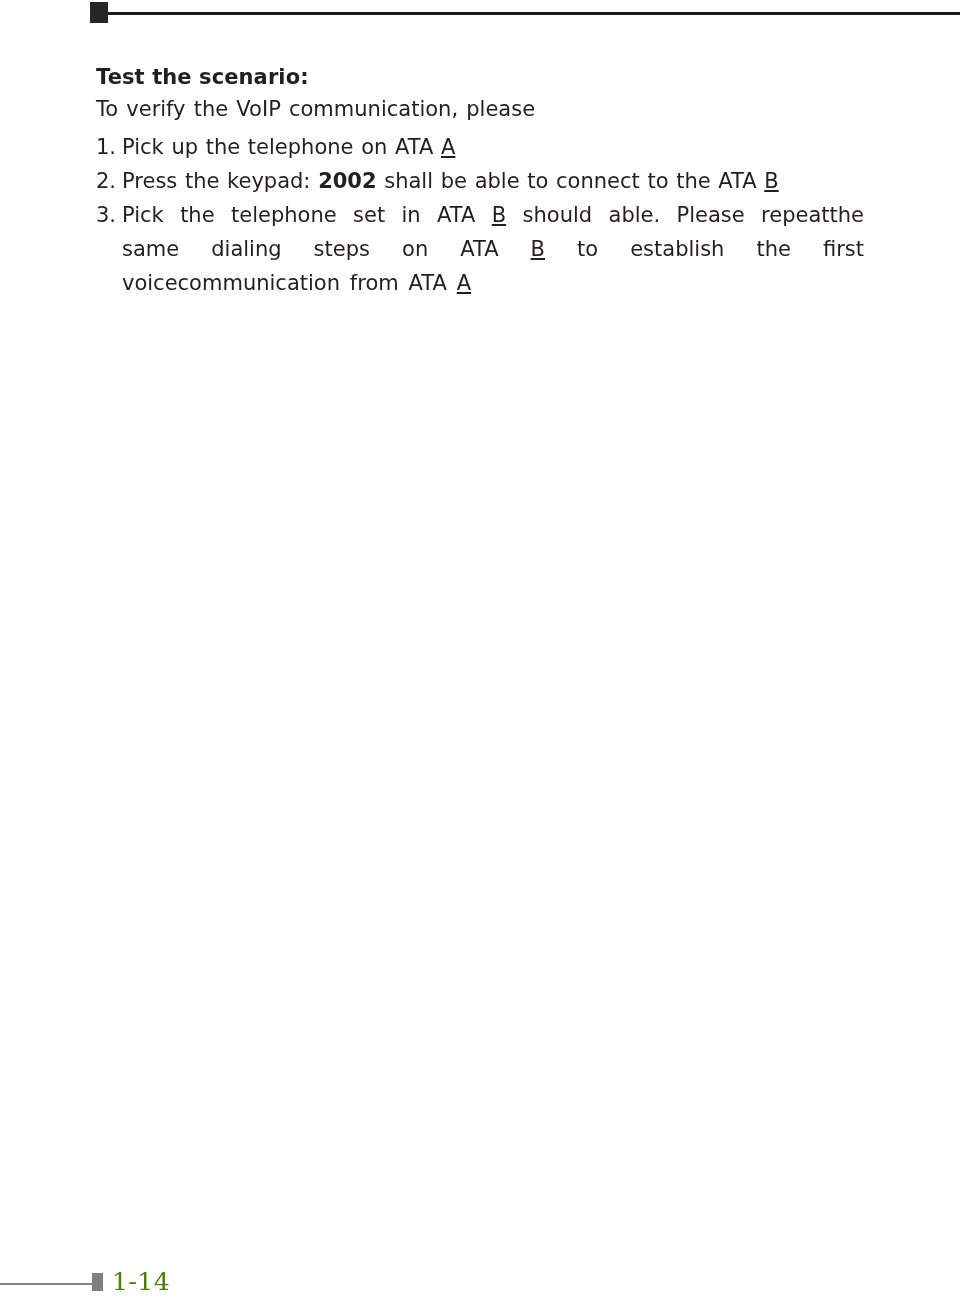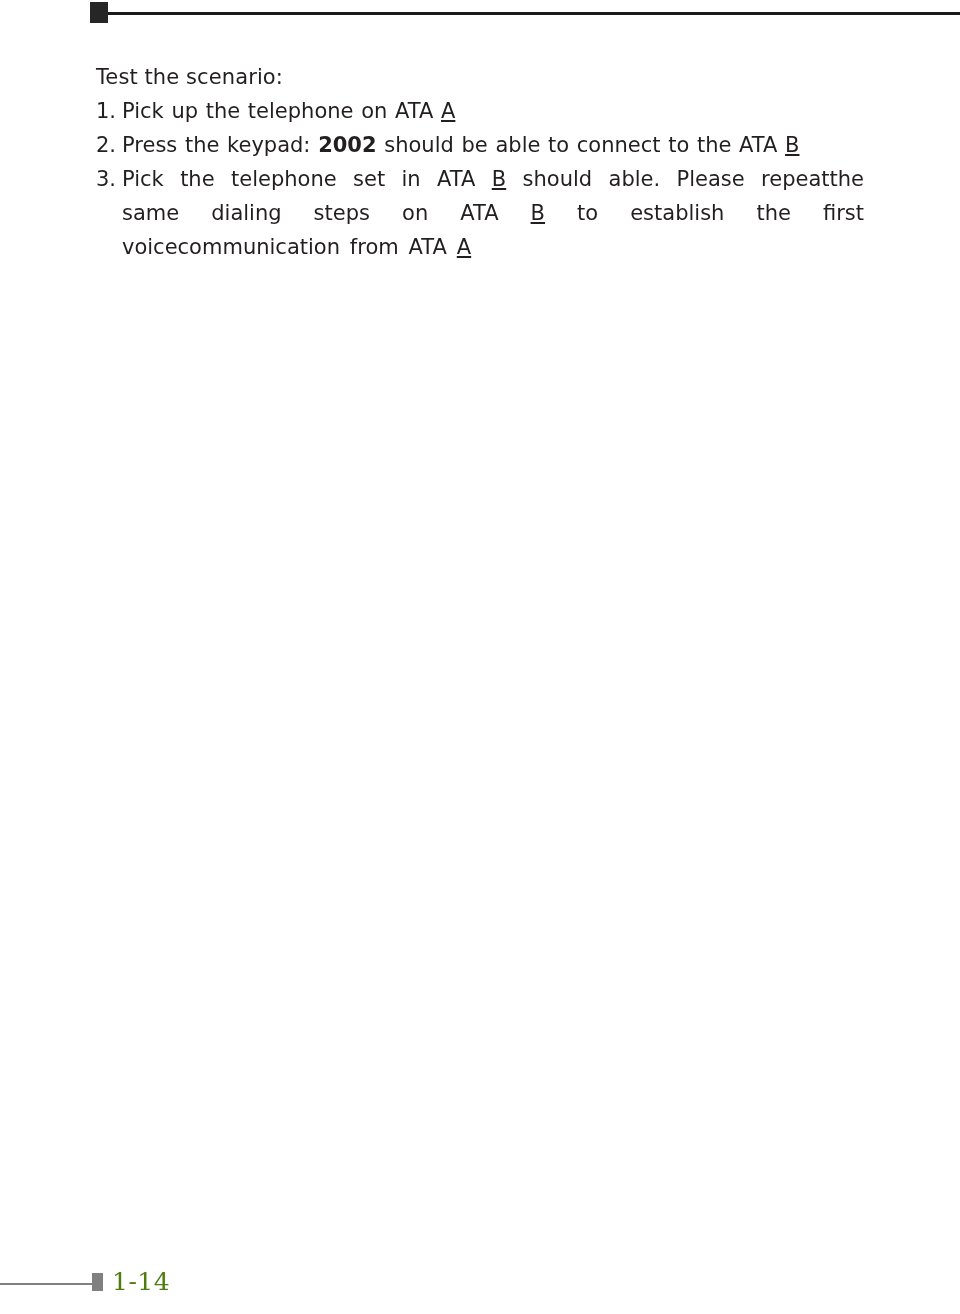--- a/index.html
+++ b/index.html
@@ -44,21 +44,21 @@
   
   .content {
     position: absolute;
     left: 96px;
     top: 62px;
     width: 768px;
   }
 
   .section-title {
     font-size: 21px;
-    font-weight: normal;
+    font-weight: bold;
     line-height: 30px;
     letter-spacing: 0.1px;
     margin: 0 0 2px 0;
   }
 
   .intro-line {
     font-size: 21px;
     font-weight: normal;
     line-height: 30px;
     margin: 0 0 6px 0;
@@ -144,29 +144,30 @@
 
 <div class="page-header">
   <div class="header-rule"></div>
   <div class="header-mark"></div>
 </div>
 
 <div class="content">
 
   <div class="section-title">Test the scenario:</div>
 
+  <div class="intro-line">To verify the VoIP communication, please</div>
 
   <ol class="steps">
 
     <li class="justified">
       <span class="step-num">1.</span><span>Pick up the telephone on ATA </span><span class="u">A</span>
     </li>
 
     <li class="justified">
-      <span class="step-num">2.</span><span>Press the keypad: </span><span class="b">2002</span><span> should be able to connect to the ATA </span><span class="u">B</span>
+      <span class="step-num">2.</span><span>Press the keypad: </span><span class="b">2002</span><span> shall be able to connect to the ATA </span><span class="u">B</span>
     </li>
 
     <li class="loose">
       <span class="step-num">3.</span><span>Pick the telephone set in ATA </span><span class="u">B</span><span> should able. Please repeat</span><span>the same dialing steps on ATA </span><span class="u">B</span><span> to establish the first voice</span><span>communication from ATA </span><span class="u">A</span>
     </li>
 
   </ol>
 </div>
 
 <div class="page-footer">

